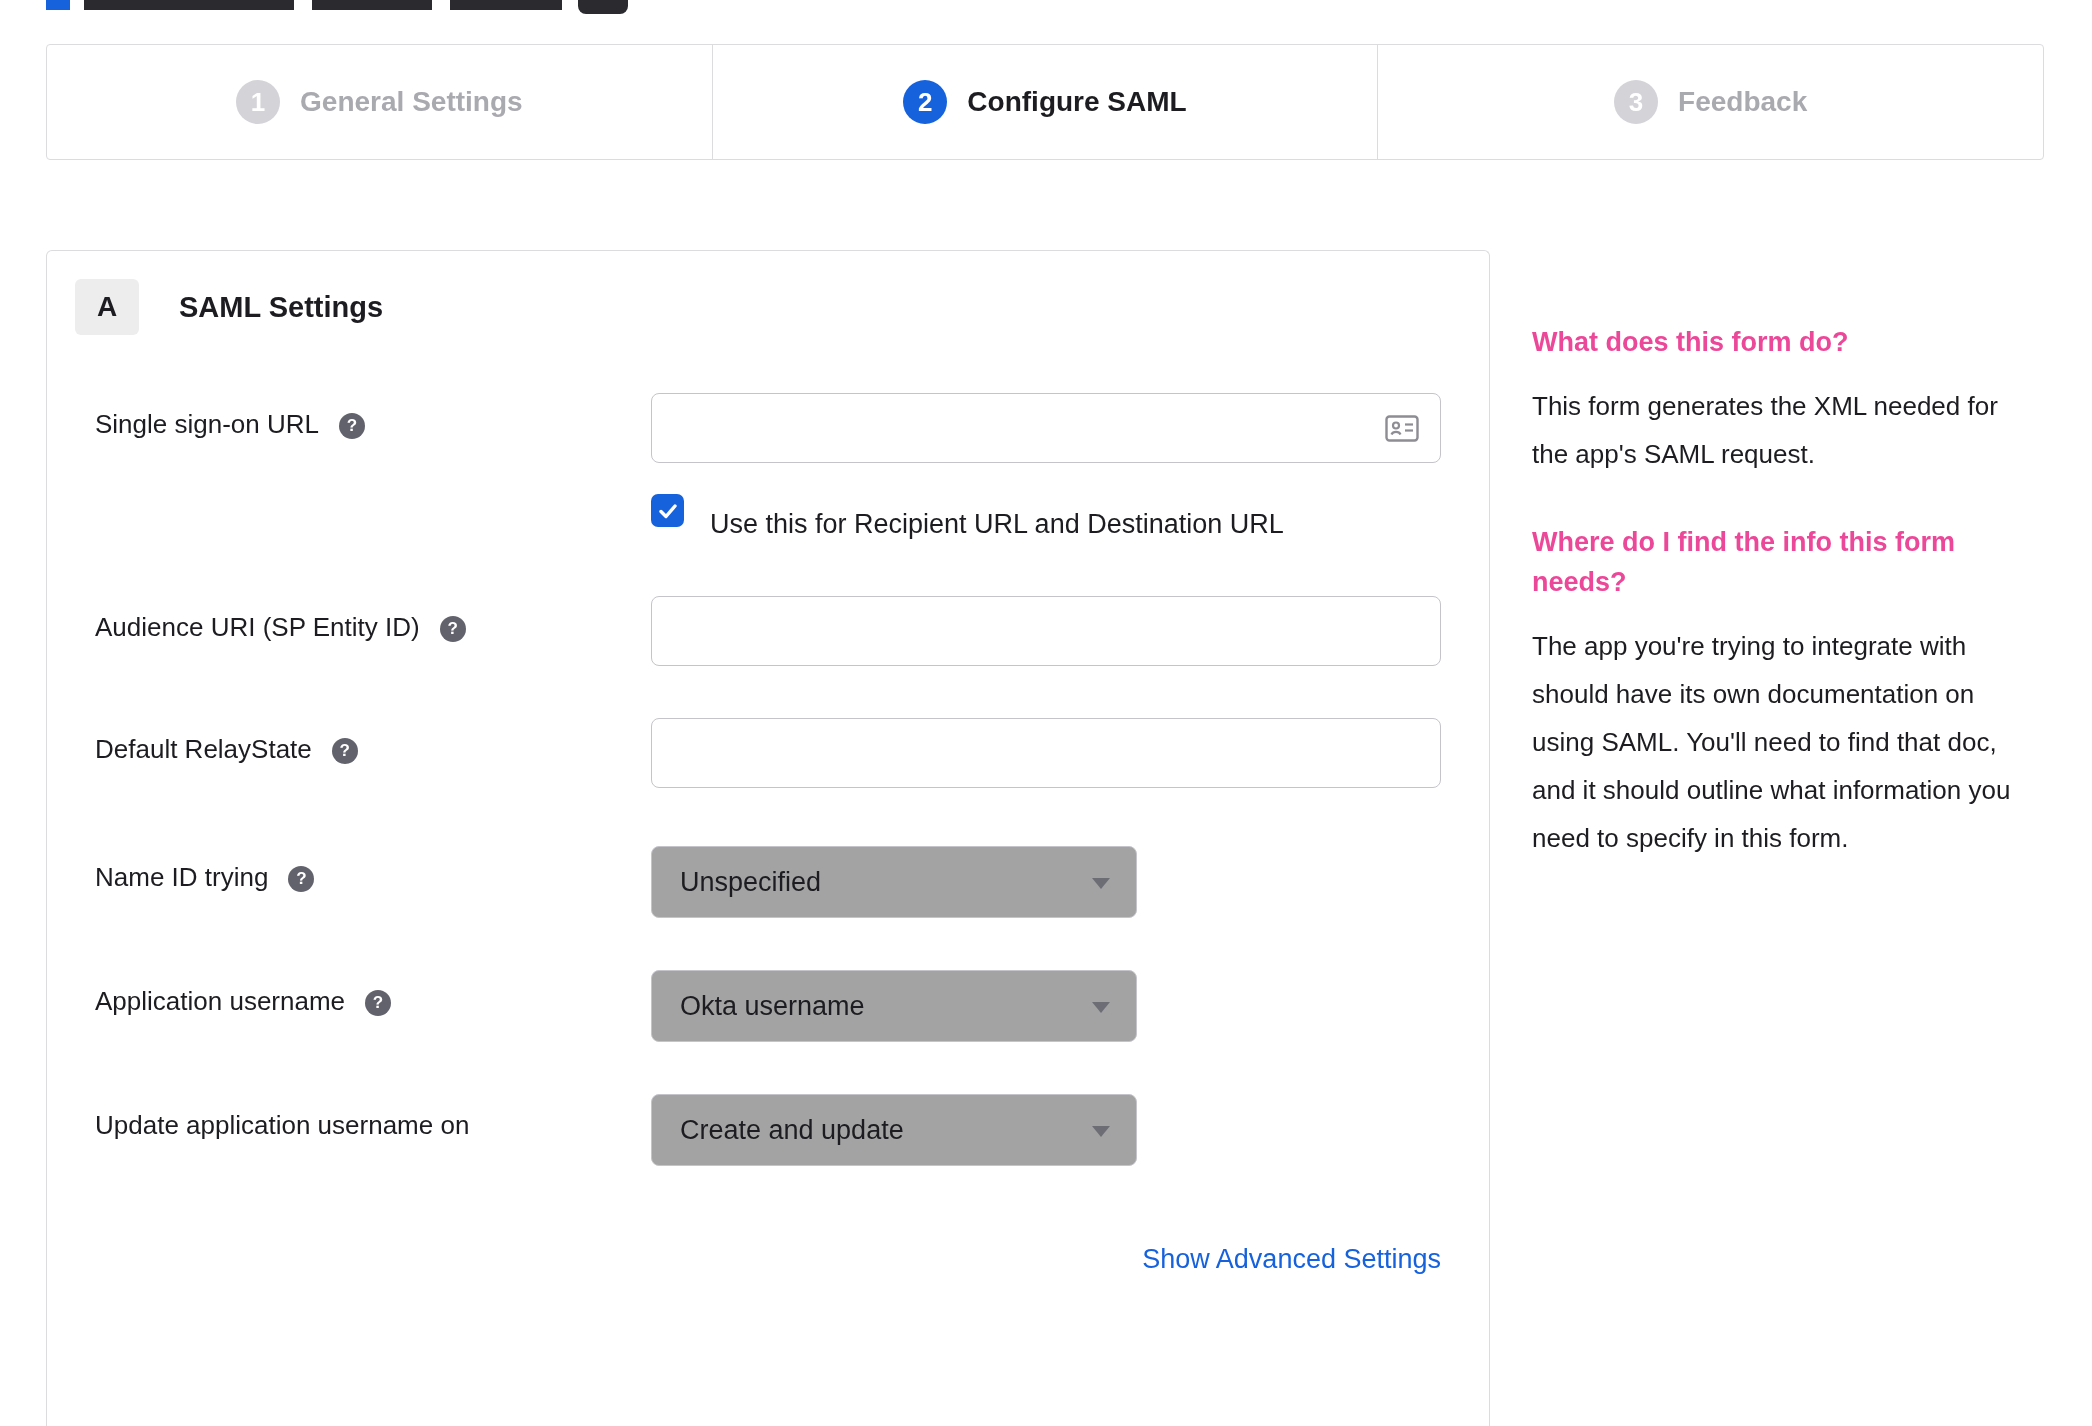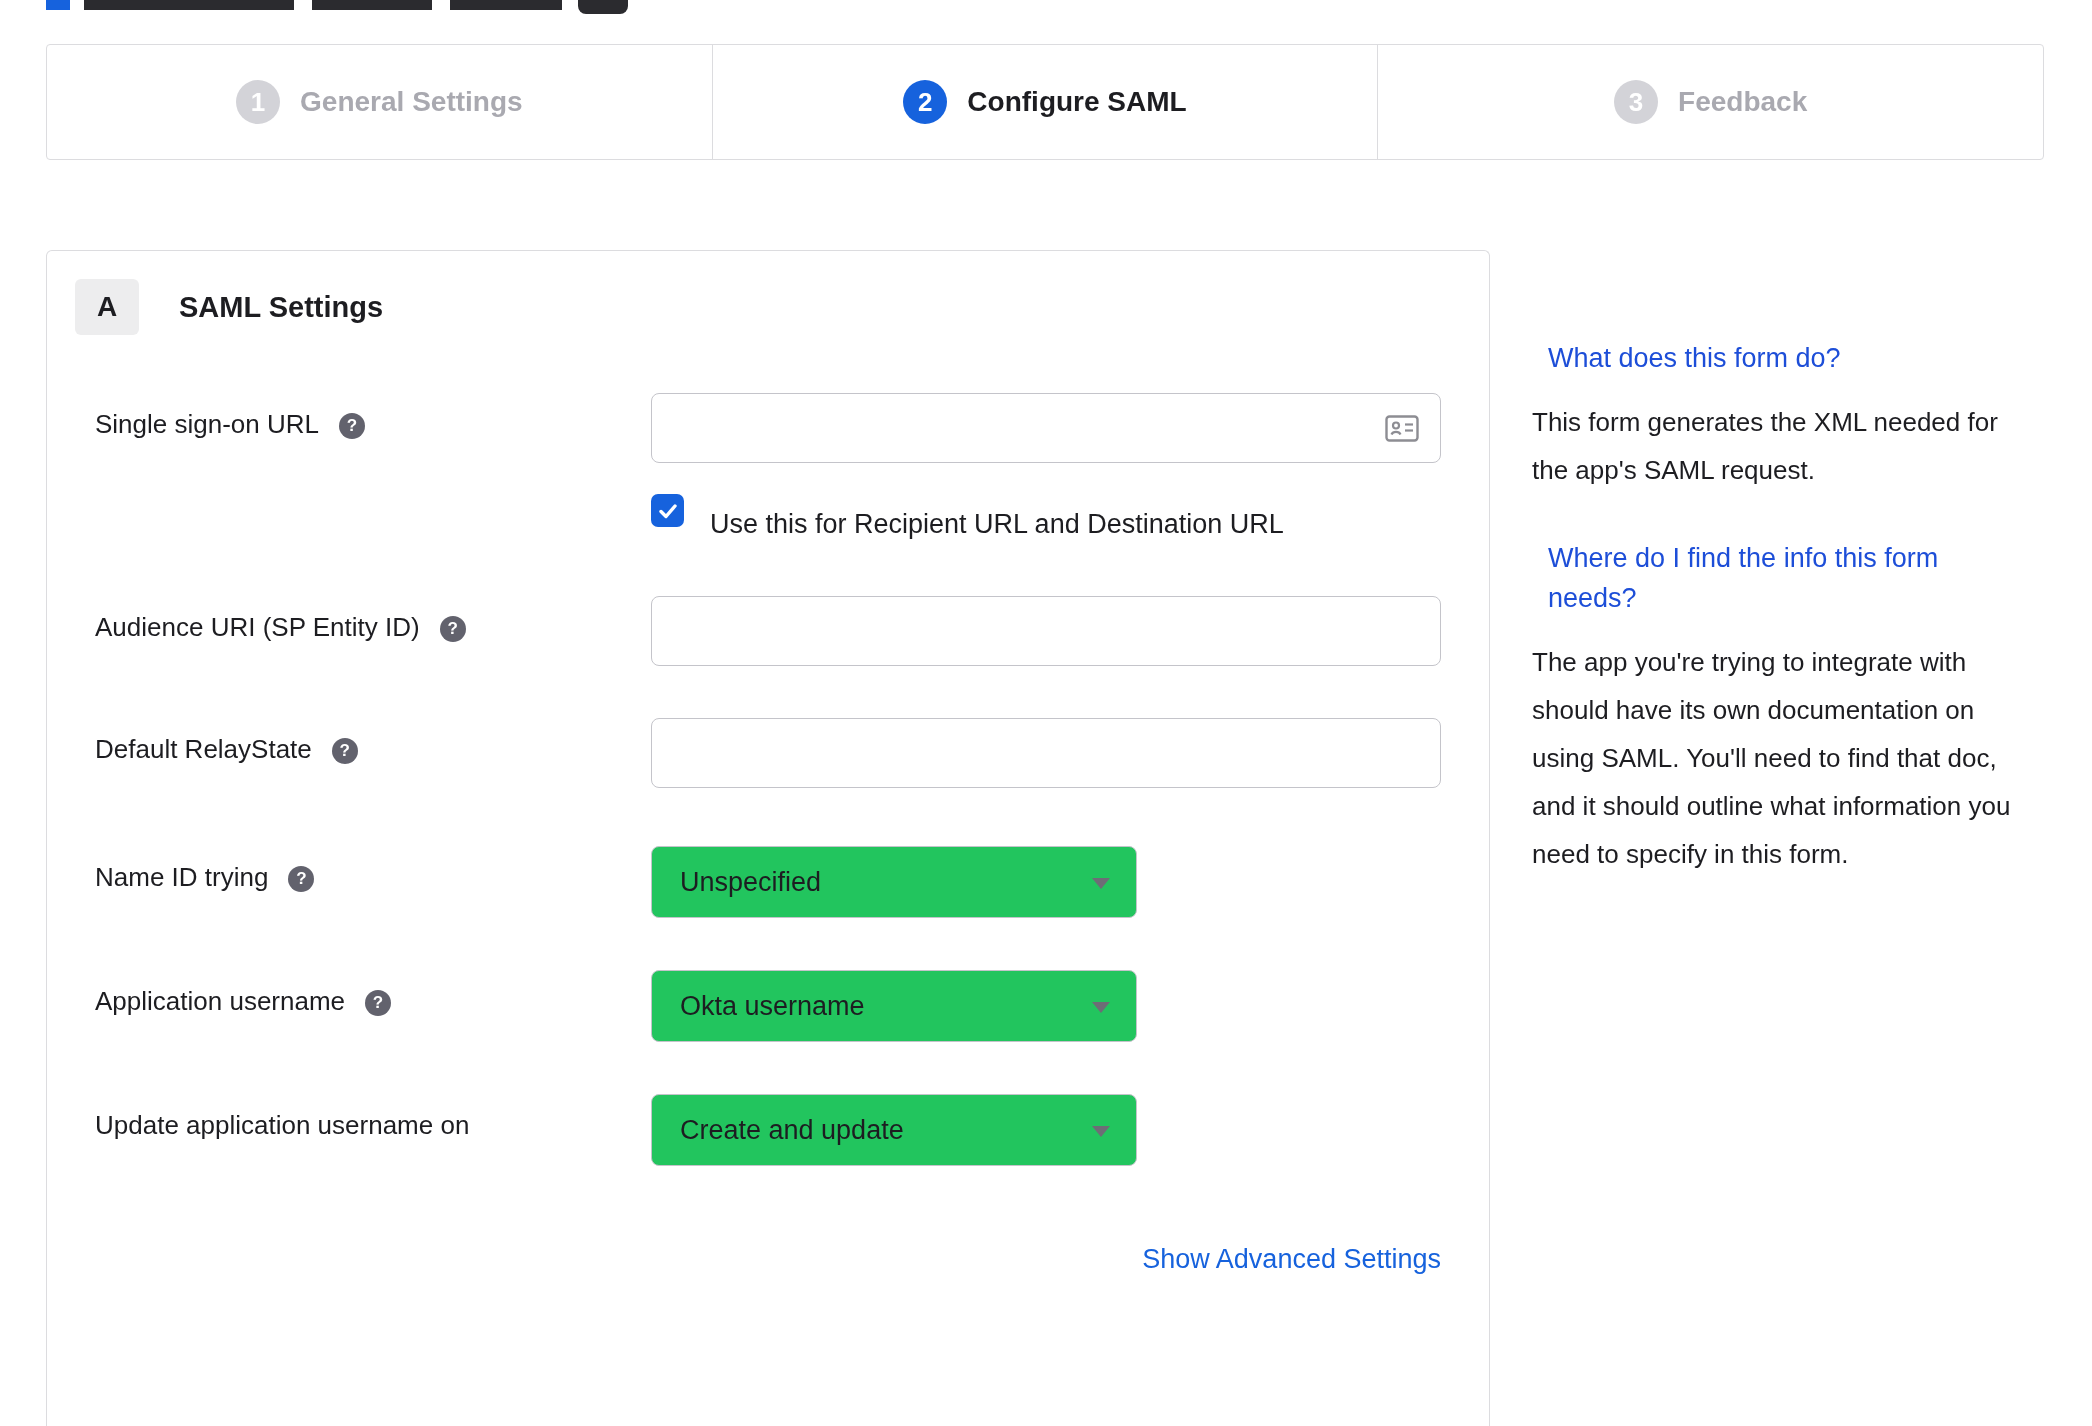--- a/index.html
+++ b/index.html
@@ -139,21 +139,21 @@
 
   .fake-select {
     position: relative;
     width: 486px;
     height: 72px;
     border: 1px solid #c4c4ca;
     border-radius: 8px;
     display: flex; align-items: center;
     padding: 0 60px 0 28px;
     font-size: 27px;
-    background: #22c55e;
+    background: #a3a3a3;
     cursor: pointer;
   }
   .caret {
     position: absolute;
     right: 26px; top: 31px;
     width: 0; height: 0;
     border-left: 9px solid transparent;
     border-right: 9px solid transparent;
     border-top: 11px solid #6d6d76;
   }
@@ -166,25 +166,25 @@
     cursor: pointer;
   }
 
   
   .side {
     position: absolute;
     left: 1532px; top: 322px;
     width: 508px;
   }
   .side h3 {
-    margin: 16px;
+    margin: 0;
     font-size: 27px;
-    font-weight: normal;
+    font-weight: bold;
     line-height: 40px;
-    color: #1d4ed8;
+    color: #ec4899;
   }
   .side p {
     margin: 20px 0 0 0;
     font-size: 26px;
     line-height: 48px;
     color: #1d1d21;
   }
   .side .q2 { margin-top: 44px; }
 
   

